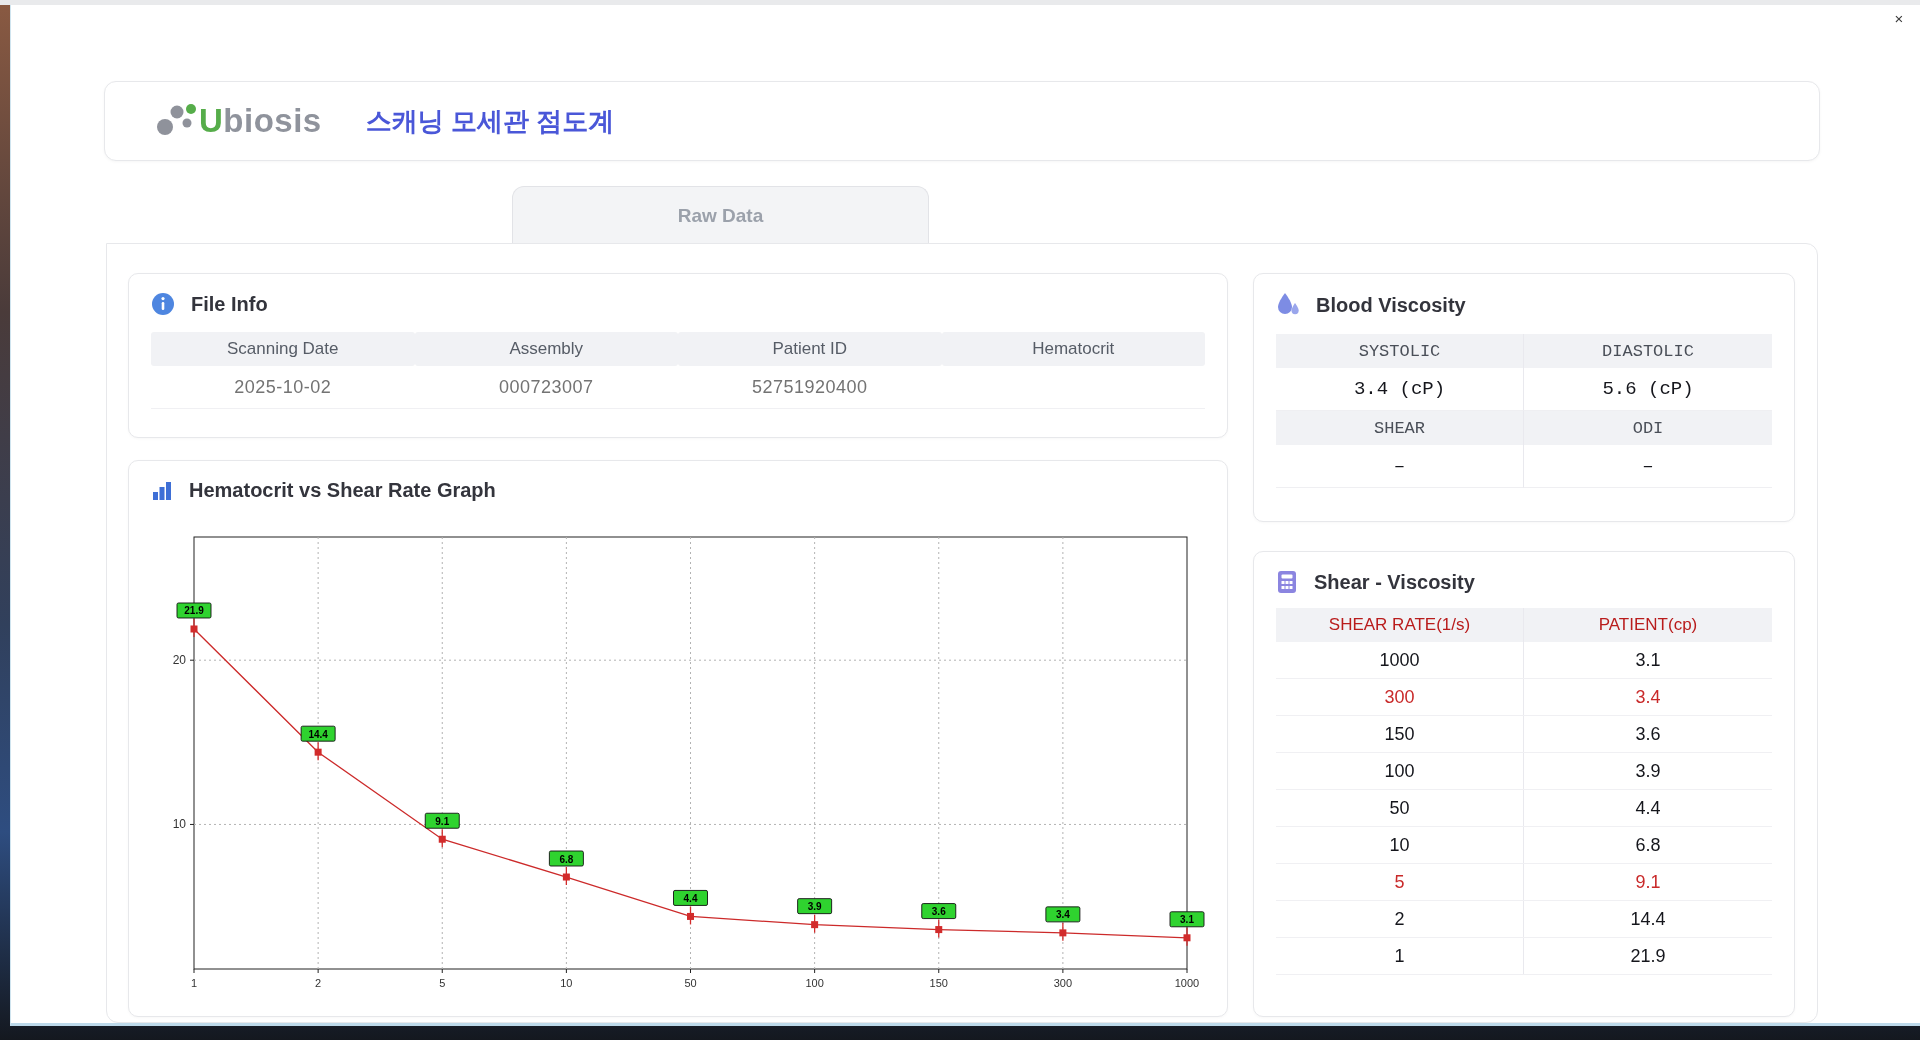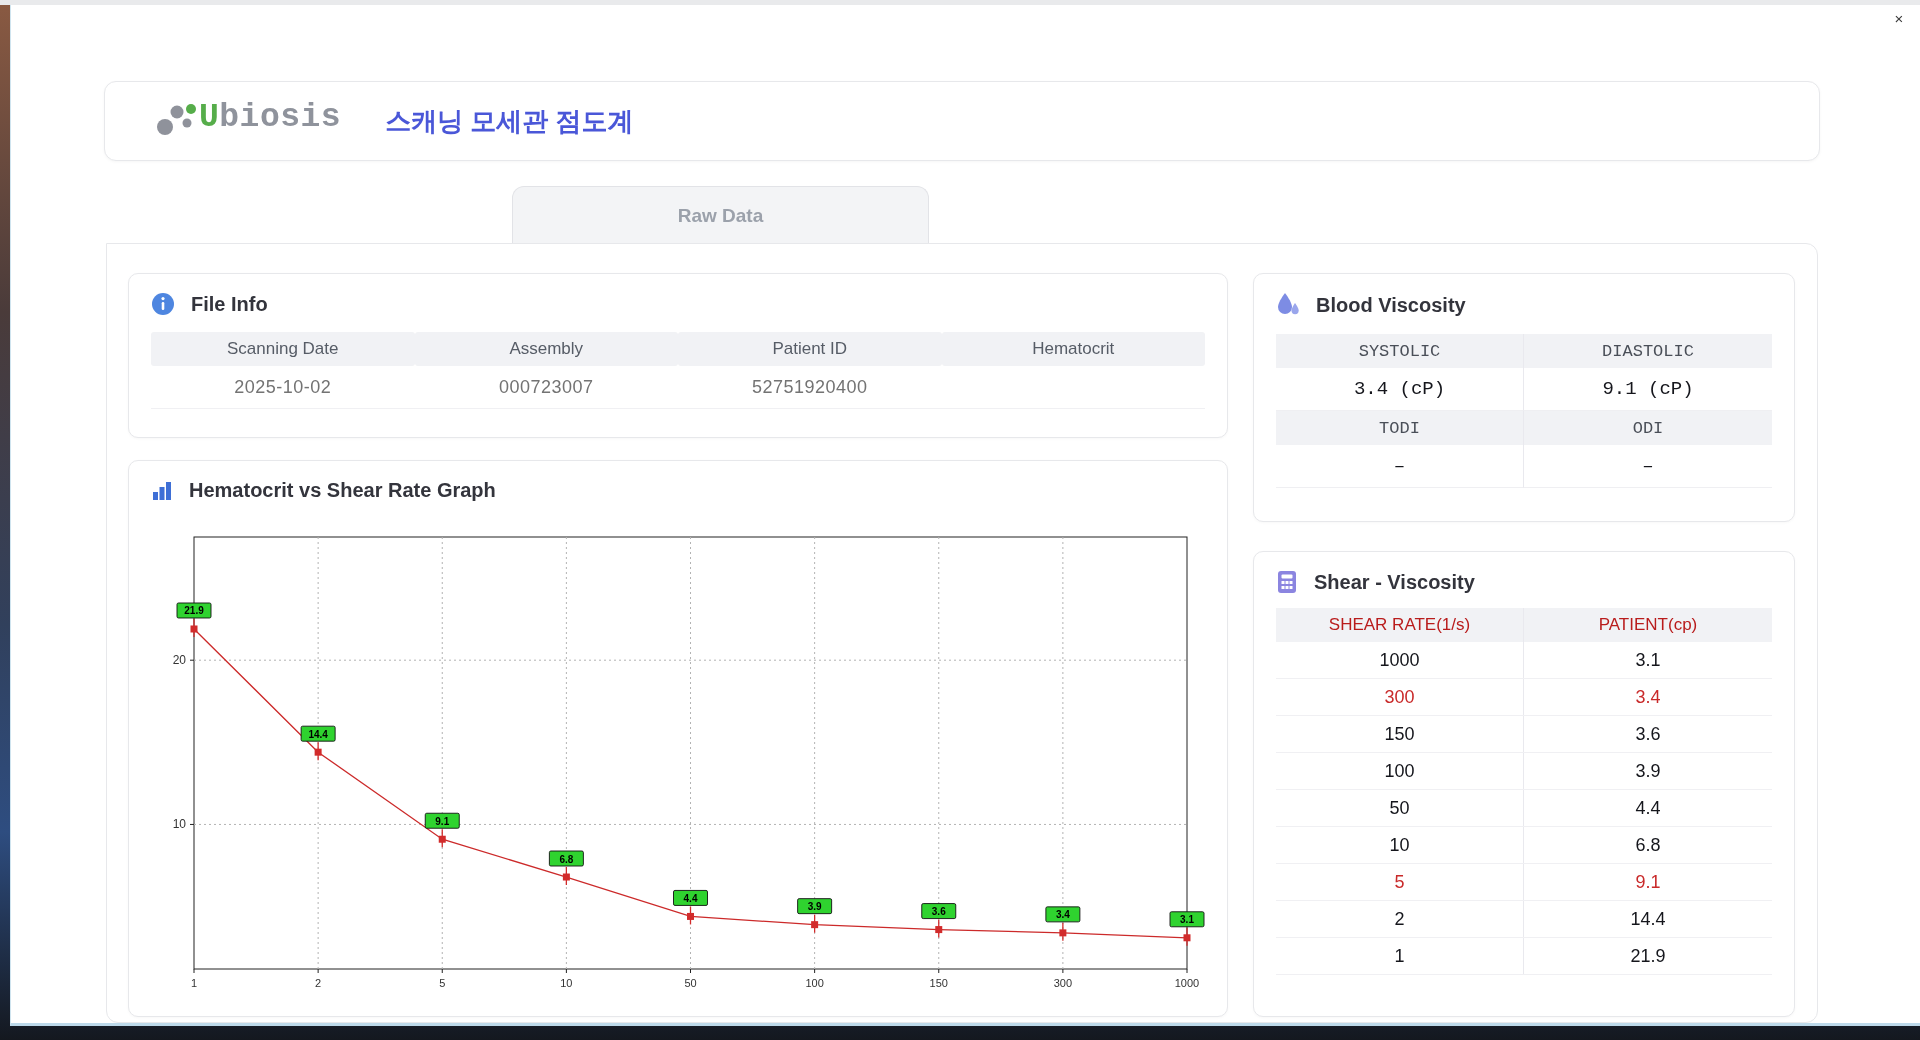--- a/index.html
+++ b/index.html
@@ -17,21 +17,21 @@
     position:absolute;right:12px;top:4px;width:20px;height:20px;
     font-size:15px;color:#3a3a3a;text-align:center;line-height:20px;cursor:pointer;
   }
   
   .header-card{
     position:absolute;left:93px;top:76px;width:1714px;height:78px;
     border:1px solid #e7e8eb;border-radius:12px;background:#fff;
     box-shadow:0 1px 3px rgba(0,0,0,.04);
     display:flex;align-items:center;
   }
-  .logo{display:flex;align-items:flex-start;margin-left:48px;font-family:Liberation Mono, monospace;}
+  .logo{display:flex;align-items:center;margin-left:48px;}
   .logo-text{font-size:33px;font-weight:bold;letter-spacing:.5px;}
   .logo-u{color:#56ad4a;}
   .logo-rest{color:#8f939c;}
   .app-title{margin-left:44px;font-size:26px;font-weight:bold;color:#4a57d8;}
   
   .tab{
     position:absolute;display:flex;align-items:center;justify-content:center;
     font-size:19px;font-weight:bold;border:1px solid #e2e3e7;border-bottom:none;
     border-radius:12px 12px 0 0;cursor:pointer;
   }
@@ -230,22 +230,22 @@
             <path d="M9 1 C9 1 2 10 2 15 a7 7 0 0 0 14 0 C16 10 9 1 9 1 Z" fill="#7d8ce4"></path>
             <path d="M19 11 C19 11 15.5 16 15.5 18.6 a3.6 3.6 0 0 0 7.2 0 C22.7 16 19 11 19 11 Z" fill="#9aa6ec"></path>
           </svg>
         </span>
         <span>Blood Viscosity</span>
       </div>
       <div class="bv-grid">
         <div class="bv-h colsep">SYSTOLIC</div>
         <div class="bv-h">DIASTOLIC</div>
         <div class="bv-v colsep">3.4 (cP)</div>
-        <div class="bv-v">9.1 (cP)</div>
-        <div class="bv-h colsep">TODI</div>
+        <div class="bv-v">5.6 (cP)</div>
+        <div class="bv-h colsep">SHEAR</div>
         <div class="bv-h">ODI</div>
         <div class="bv-v colsep">–</div>
         <div class="bv-v">–</div>
       </div>
     </div>
 
     <div class="card shear-card">
       <div class="card-title">
         <span class="icon">
           <svg width="22" height="24" viewBox="0 0 22 24">

